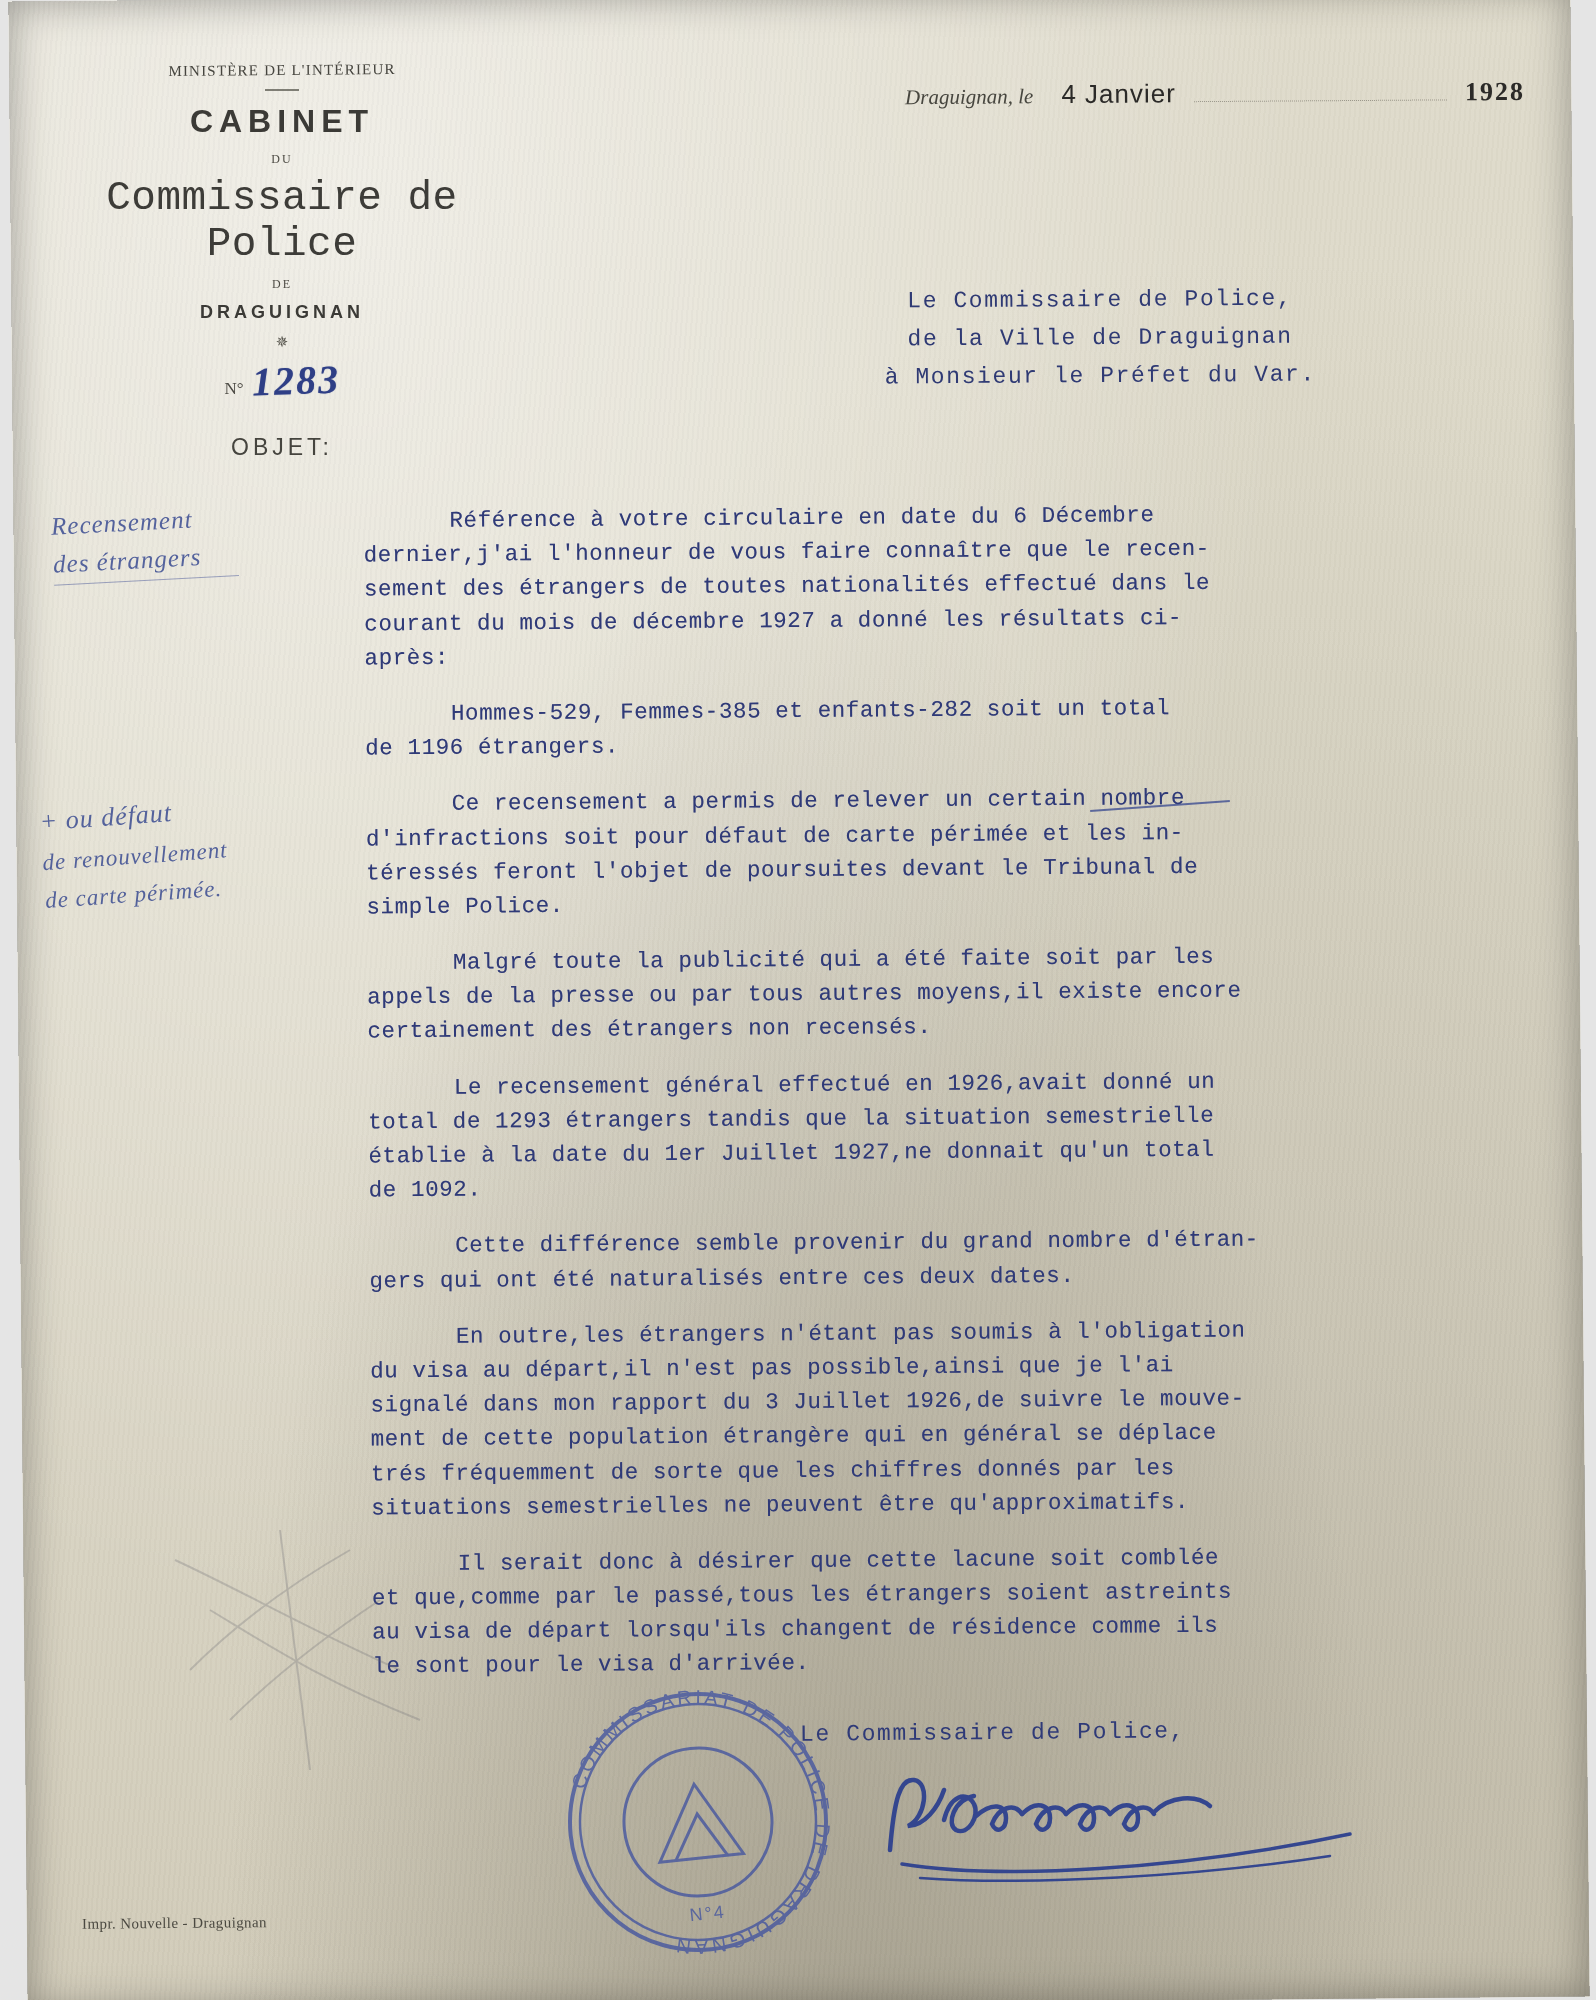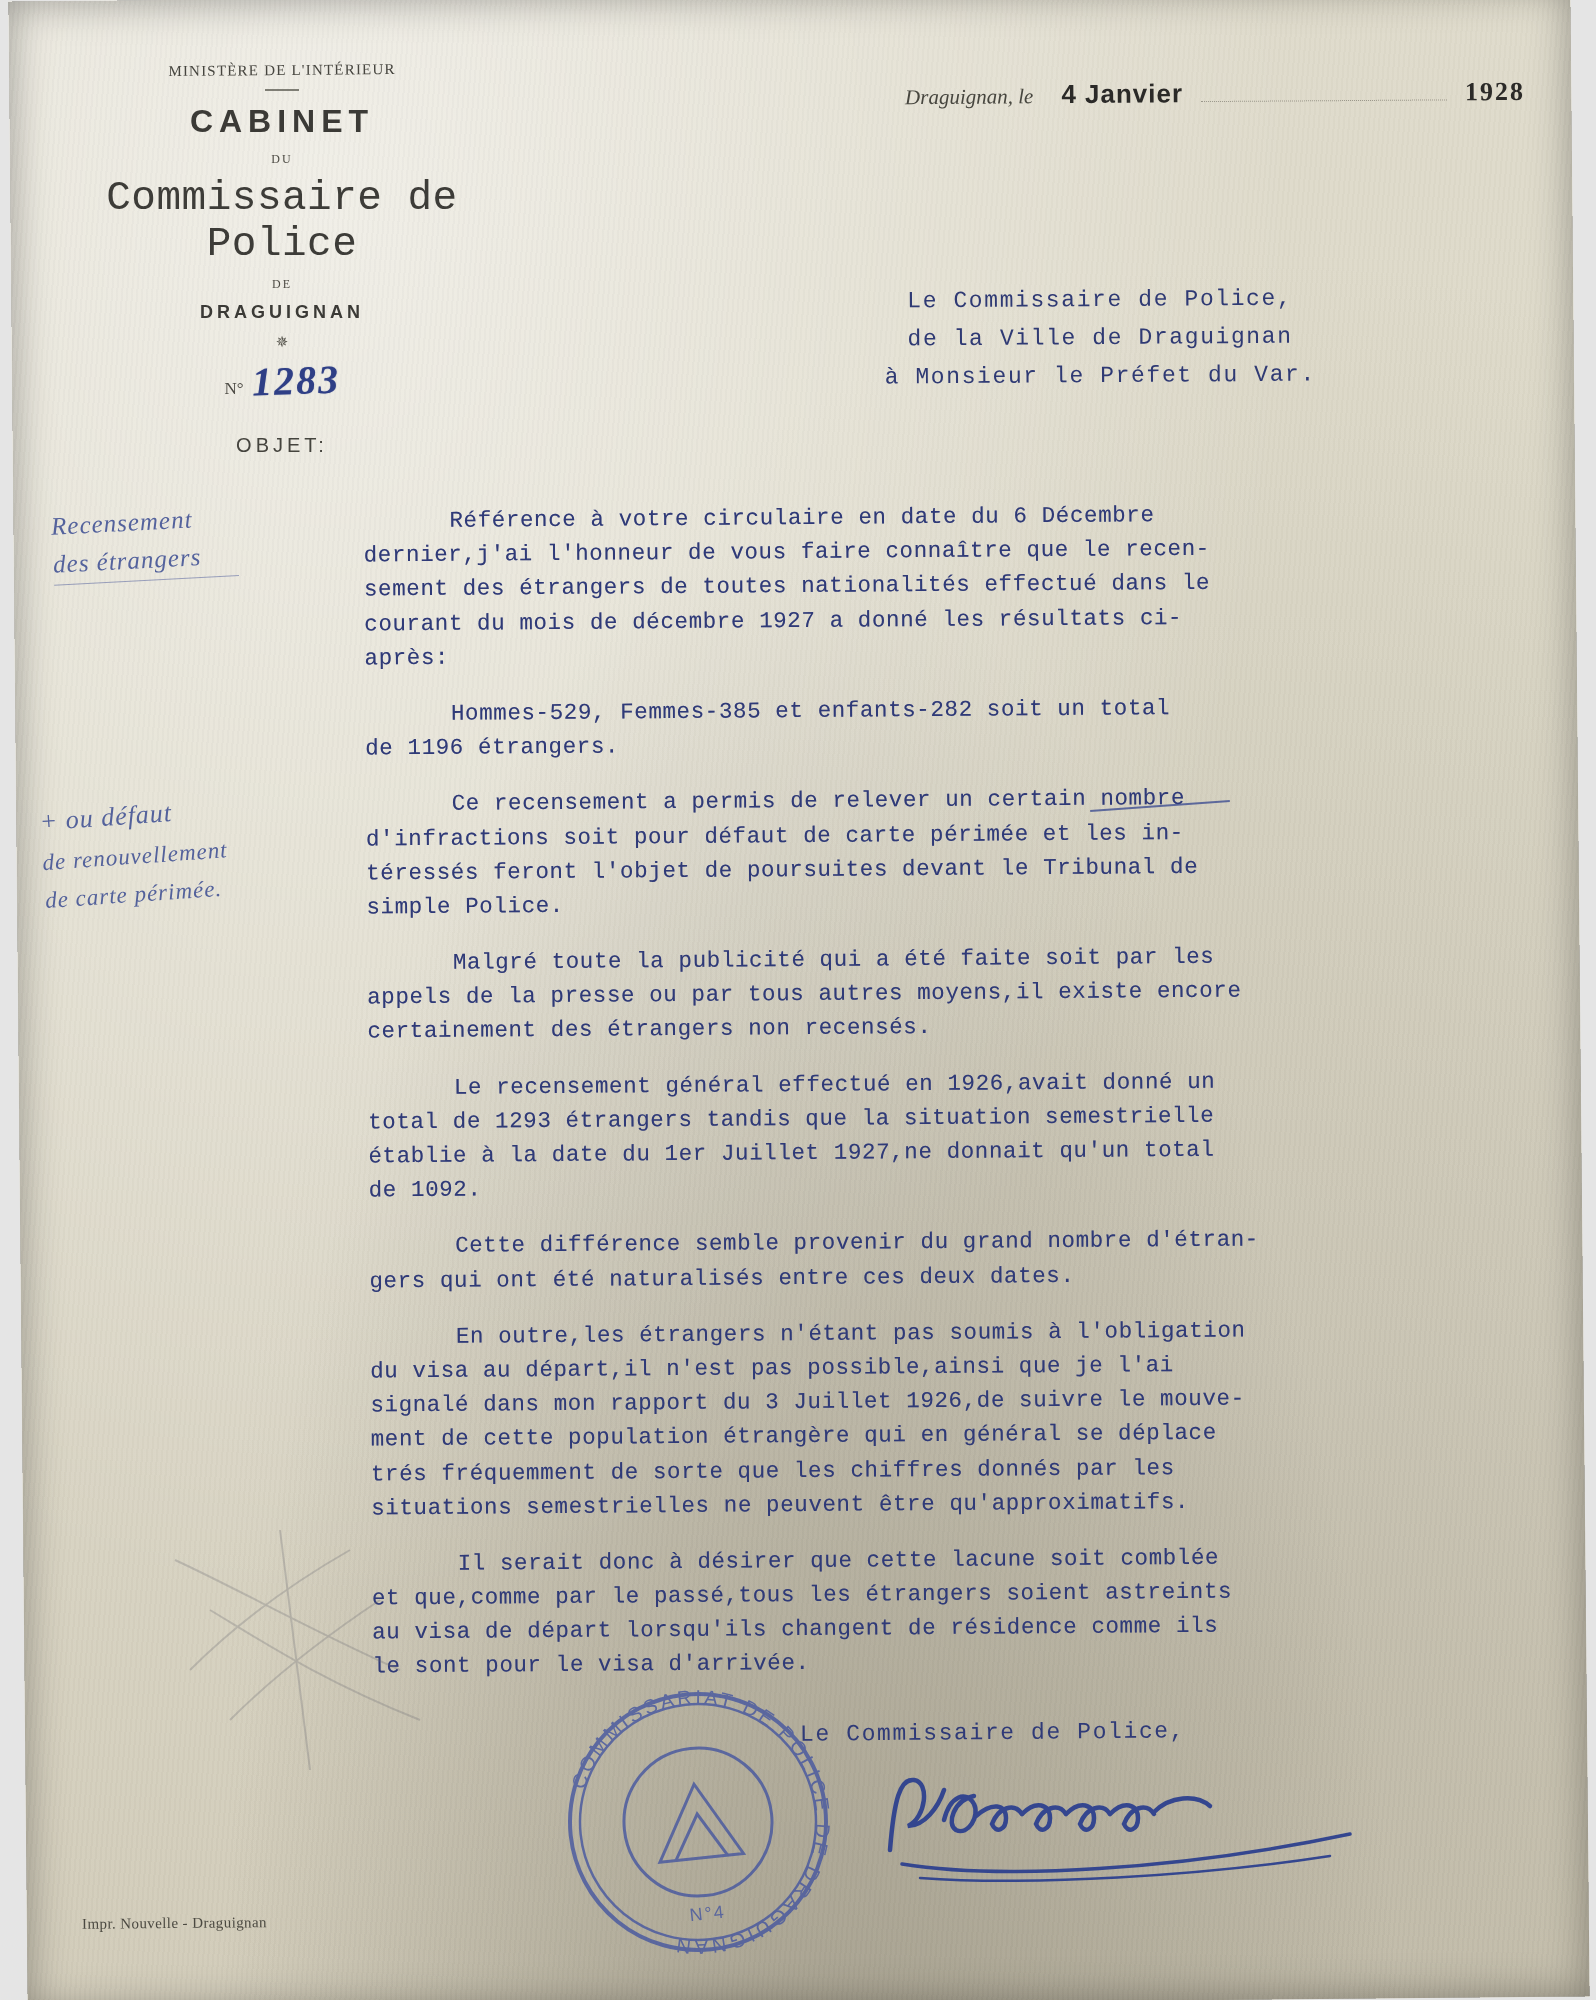--- a/index.html
+++ b/index.html
@@ -130,21 +130,21 @@
     color: #2f3f86;
     font-style: italic;
     font-weight: 700;
     letter-spacing: 2px;
     transform: rotate(-2deg);
     text-shadow: 0 0 1px rgba(47,63,134,0.5);
   }
   .lh-objet {
     margin-top: 30px;
     font-family: "Liberation Sans", sans-serif;
-    font-size: 20px;
+    font-size: 23px;
     letter-spacing: 4px;
     color: #45443e;
   }
   
   .hand {
     position: absolute;
     font-family: "Liberation Serif", serif;
     font-style: italic;
     color: #34468f;
     opacity: .82;
@@ -189,21 +189,21 @@
   }
   .dl-place {
     font-family: "Liberation Serif", serif;
     font-style: italic;
     font-size: 21px;
     color: #47463f;
   }
   .dl-day {
     font-family: "Liberation Sans", sans-serif;
     font-size: 26px;
-    font-weight: 700;
+    font-weight: 400;
     color: #2b2a28;
     letter-spacing: 1px;
     margin-left: 18px;
   }
   .dl-dots {
     flex: 1;
     border-bottom: 1px dotted rgba(70,68,60,.45);
     margin: 0 8px 6px 8px;
     height: 1px;
   }

